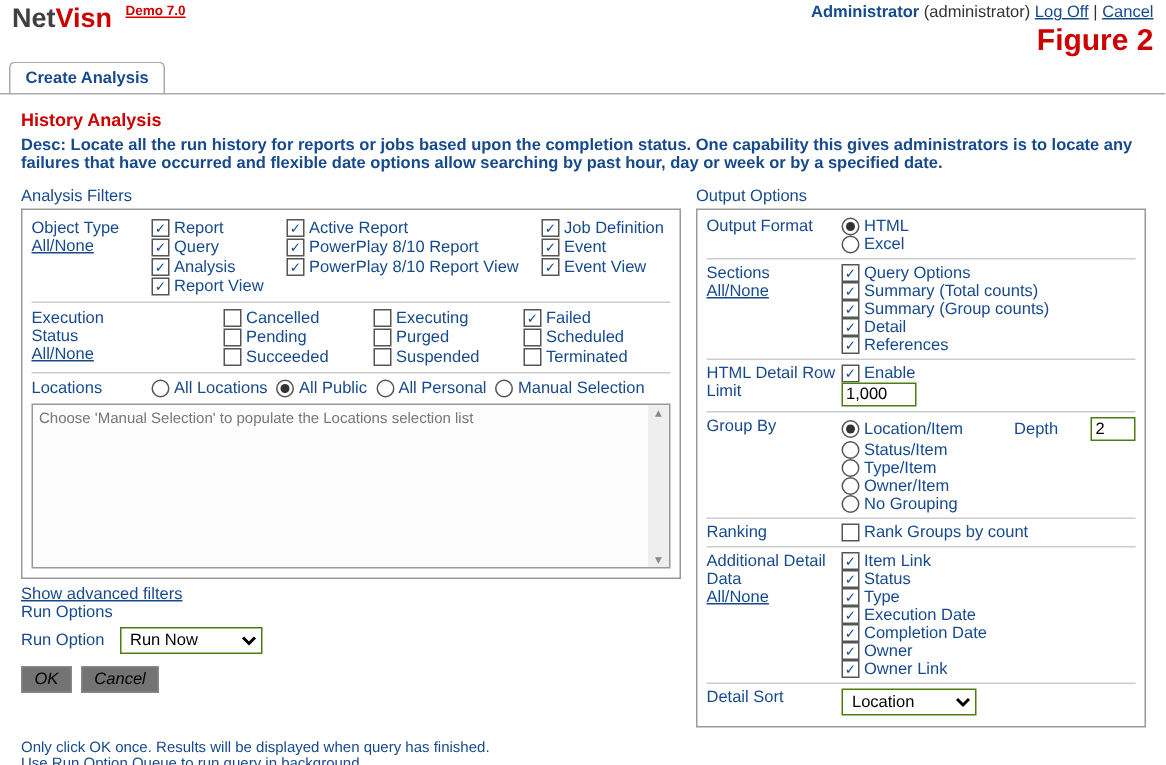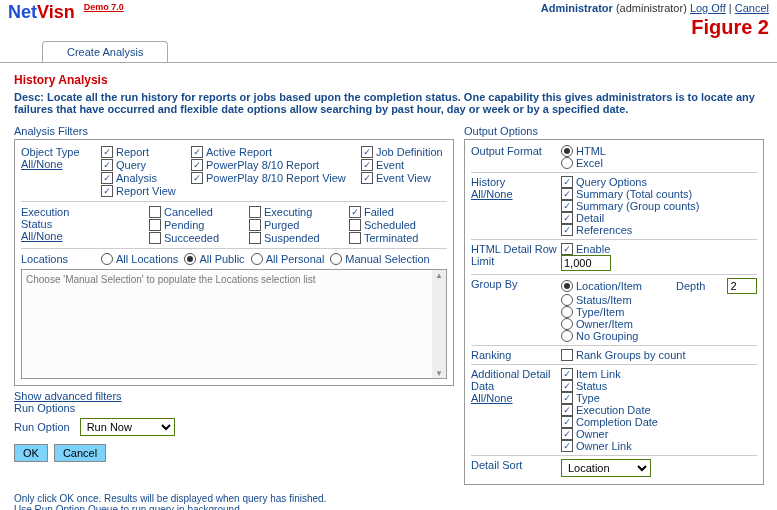--- a/index.html
+++ b/index.html
@@ -1,27 +1,27 @@
 <!DOCTYPE html>
 <html><head>
 <meta charset="utf-8">
 <style>
   * { box-sizing: border-box; margin: 0; padding: 0; }
   body { font-family: Arial, sans-serif; font-size: 11px; color: #333; background: #fff; width: 777px; }
   .header { padding: 2px 8px 0; display: flex; justify-content: space-between; align-items: flex-start; }
   .logo { font-size: 18px; font-weight: bold; }
-  .logo .net { color: #1d4ed8; }
+  .logo .net { color: #404040; }
   .logo .visn { color: #c00; }
   .version { color: #c00; font-size: 9px; font-weight: bold; margin-left: 4px; vertical-align: top; text-decoration: underline; }
   .topright { text-align: right; font-size: 11px; }
   .topright .admin { color: #174a8c; font-weight: bold; }
   .topright a { color: #174a8c; text-decoration: underline; cursor: pointer; }
   .figure { color: #c00; font-size: 20px; font-weight: bold; margin-top: 2px; }
   .tabs { margin: 2px 6px 0; }
-  .tab { display: inline-block; border: 1px solid #aaa; border-bottom: none; border-radius: 4px 4px 0 0; padding: 4px 24px; font-size: 11px; font-weight: normal; color: #174a8c; background: #fff; cursor: pointer; margin-left: 36px; }
+  .tab { display: inline-block; border: 1px solid #aaa; border-bottom: none; border-radius: 4px 4px 0 0; padding: 4px 10px; font-size: 11px; font-weight: bold; color: #174a8c; background: #fff; cursor: pointer; }
   .tabline { border-bottom: 1px solid #aaa; }
   .content { padding: 10px 14px 4px; color: #174a8c; }
   .title-red { color: #c00; font-weight: bold; font-size: 12px; }
   .desc { margin-top: 4px; font-size: 11px; font-weight: bold; }
   .desc-label { color: #174a8c; }
   .panels { display: flex; gap: 10px; margin-top: 10px; align-items: flex-start; }
   .section-title { color: #174a8c; font-size: 11px; margin-bottom: 2px; }
   .panel { border: 1px solid #999; padding: 4px 6px 6px; }
   .left { width: 440px; }
   .right { width: 300px; }
@@ -39,21 +39,21 @@
   .col3.c3 { width: 100px; }
   .execcols { display: flex; flex: 1; gap: 0; margin-left: 48px; }
   .ecol { display: flex; flex-direction: column; gap: 1px; width: 100px; }
   .loc-opts { display: flex; flex: 1; gap: 6px; }
   .locbox { margin-top: 2px; border: 1px solid #999; width: 100%; height: 110px; background: #fcfcfc; font-size: 10px; color: #777; padding: 4px; position: relative; }
   .scrollbar { position: absolute; right: 0; top: 0; bottom: 0; width: 14px; background: #eee; display: flex; flex-direction: column; justify-content: space-between; }
   .scrolltri { font-size: 9px; text-align: center; color: #888; }
   .adv { margin-top: 4px; font-size: 11px; }
   .runopt { display: flex; align-items: center; gap: 10px; margin-top: 4px; }
   select, input[type=text] { font-size: 11px; border: 1px solid #4d7c0f; background: #fff; padding: 1px 2px; }
-  .btn { border: 1px solid #888; background: #7dd3fc; padding: 2px 8px; font-size: 11px; cursor: pointer; }
+  .btn { border: 1px solid #888; background: #737373; padding: 2px 8px; font-size: 11px; cursor: pointer; font-style: italic; }
   .btnrow { display: flex; gap: 6px; margin-top: 8px; }
   .opt-col { display: flex; flex-direction: column; gap: 0; }
   .out-row { display: flex; align-items: flex-start; padding: 1px 0; }
   .out-label { width: 90px; flex-shrink: 0; }
   .footer { padding: 0 14px 6px; color: #174a8c; font-size: 10px; margin-top: 4px; }
   .hr-sep { border-top: 1px solid #ccc; margin: 2px 0; }
 </style>
 </head>
 <body>
 
@@ -257,21 +257,21 @@
               </div>
             <div class="cbwrap">
                 <span class="rb"></span>
                 <span>Excel</span>
               </div>
           </div>
         </div>
         <div class="hr-sep"></div>
         <div class="out-row">
           <div class="out-label">
-            <div>History</div>
+            <div>Sections</div>
             <a class="link">All/None</a>
           </div>
           <div class="opt-col">
             <div class="cbwrap">
                 <span class="cb">✓</span>
                 <span>Query Options</span>
               </div>
             <div class="cbwrap">
                 <span class="cb">✓</span>
                 <span>Summary (Total counts)</span>

